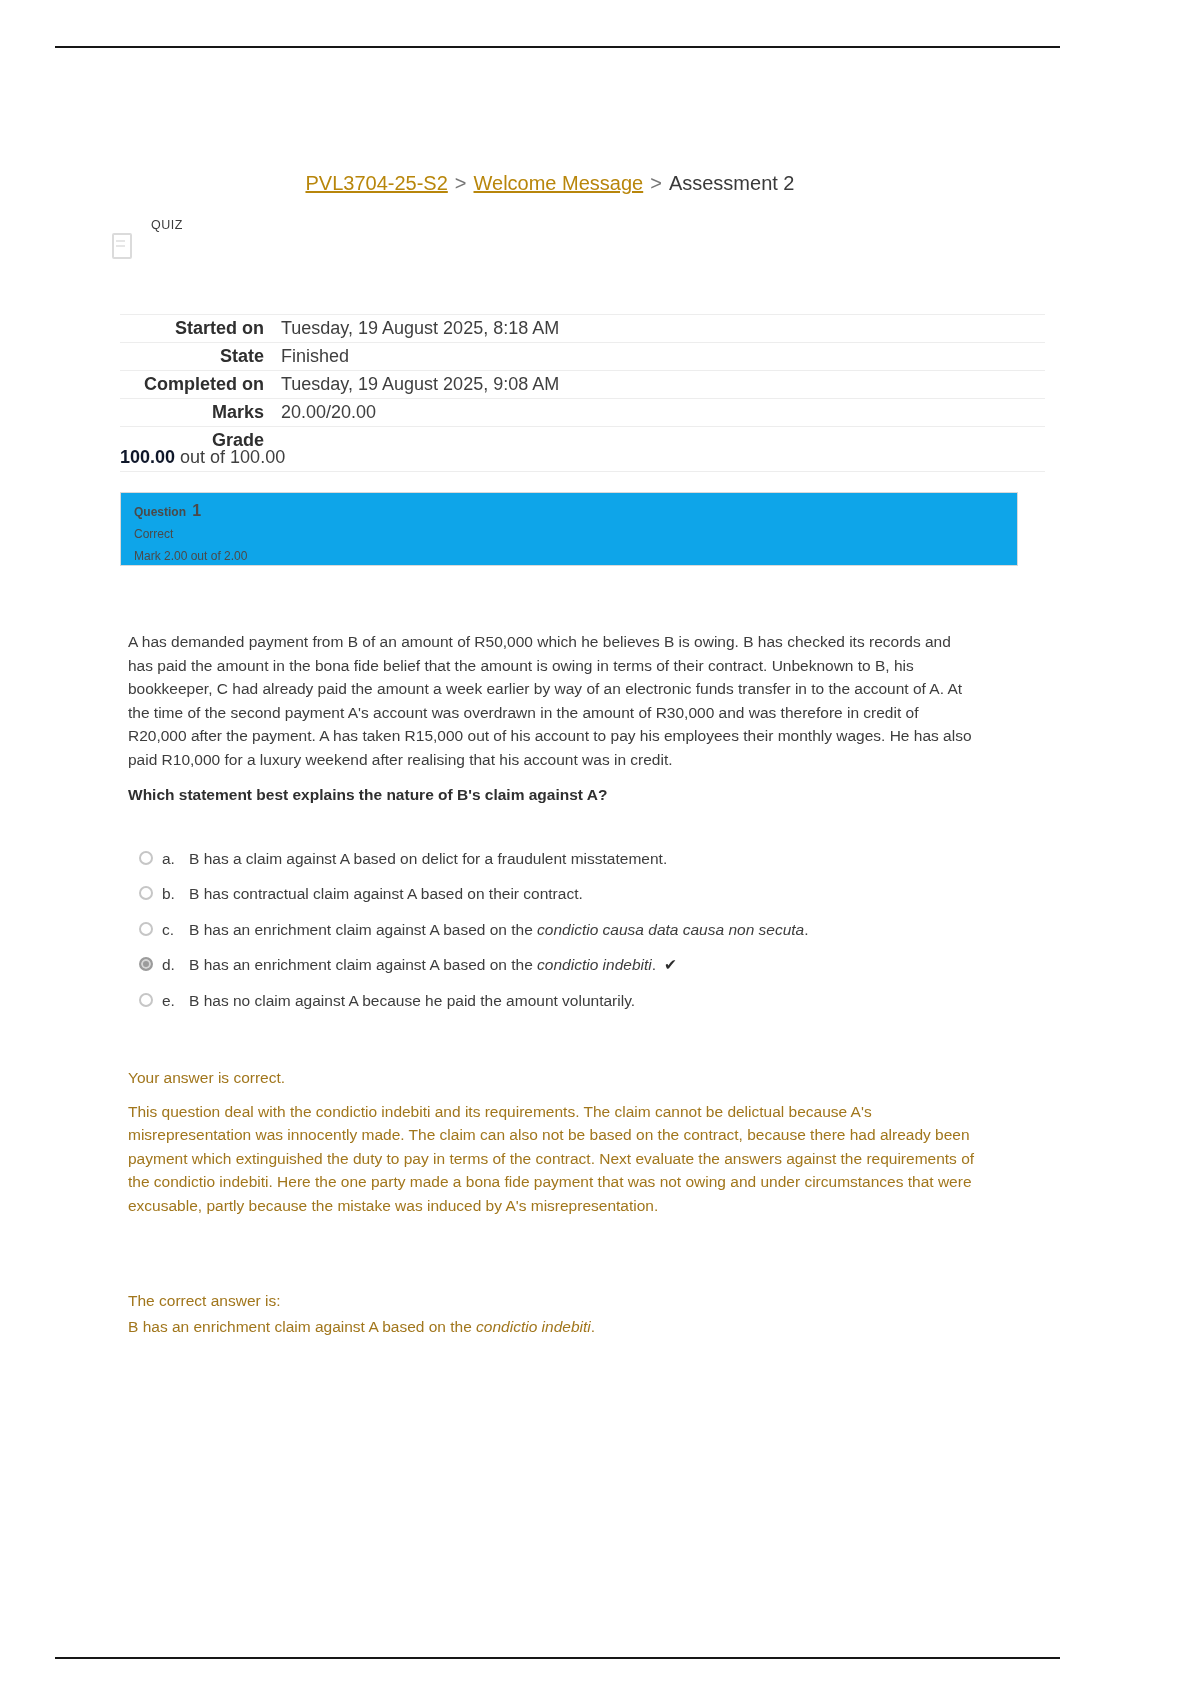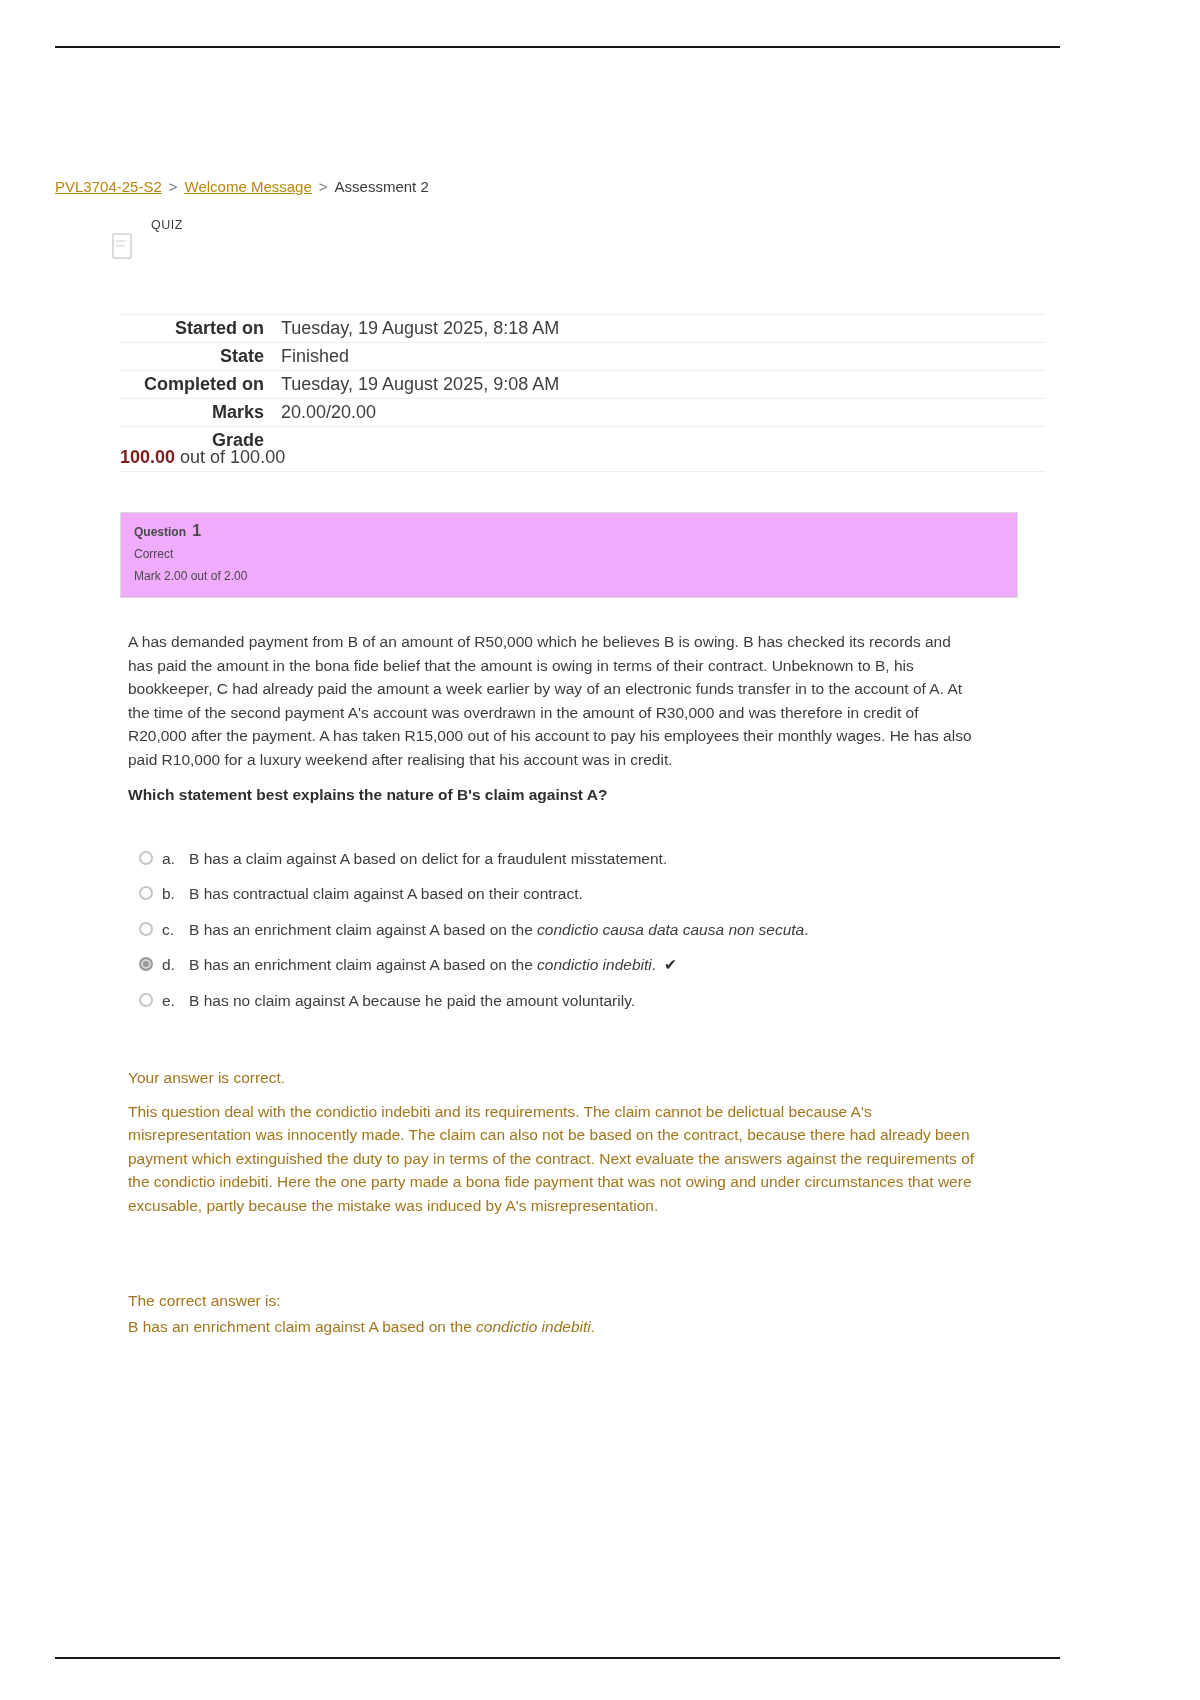--- a/index.html
+++ b/index.html
@@ -3,40 +3,40 @@
 <meta charset="utf-8">
 <style>
   html,body{margin:0;padding:0;background:#ffffff;}
   body{width:1200px;height:1700px;position:relative;font-family:"Liberation Sans",sans-serif;color:#3d3d3d;-webkit-font-smoothing:antialiased;}
 
   .rule{position:absolute;left:55px;width:1005px;height:2px;background:#161616;}
   .rule-top{top:46px;}
   .rule-bottom{top:1657px;}
 
   
-  .breadcrumb{position:absolute;top:178px;left:55px;width:990px;text-align:left;font-size:15px;color:#4a4a4a;}
+  .breadcrumb{position:absolute;top:172px;left:55px;width:990px;text-align:center;font-size:20px;color:#4a4a4a;}
   .breadcrumb a{color:#b8860b;text-decoration:underline;cursor:pointer;}
   .breadcrumb .sep{color:#777;margin:0 7px;}
   .breadcrumb .current{color:#3a3a3a;}
 
   
   .quiz-label{position:absolute;top:218px;left:151px;font-size:12.5px;color:#3c3c3c;letter-spacing:.5px;}
   .quiz-icon{position:absolute;top:233px;left:112px;width:16px;height:22px;border:2px solid #cfcfcf;border-radius:2px;opacity:.75;}
   .quiz-icon:before{content:"";position:absolute;left:2px;top:5px;width:9px;height:2px;background:#dedede;box-shadow:0 5px 0 #dedede;}
 
   
   .summary{position:absolute;top:314px;left:120px;width:925px;font-size:18px;}
   .srow{display:flex;align-items:flex-start;padding:5px 0;border-top:1px solid #ededed;line-height:17px;}
   .srow:last-child{border-bottom:1px solid #ededed;flex-direction:column;}
   .slabel{width:144px;flex-shrink:0;text-align:right;font-weight:bold;color:#2f2f2f;padding-right:17px;}
   .svalue{flex:1;color:#3f3f3f;}
-  .svalue b{font-weight:bold;color:#7f1d1d;}
+  .svalue b{font-weight:bold;color:#0f172a;}
 
   
-  .qbox{position:absolute;top:512px;left:120px;width:898px;height:86px;box-sizing:border-box;border:1px solid #d9d9d9;background:#f0abfc;padding:9px 13px;}
+  .qbox{position:absolute;top:492px;left:120px;width:898px;height:74px;box-sizing:border-box;border:1px solid #d9d9d9;background:#0ea5e9;padding:9px 13px;}
   .qtitle{font-size:12px;font-weight:bold;color:#4a4a4a;}
   .qtitle .qnum{font-size:16px;margin-left:3px;}
   .qstatus{font-size:12px;color:#4a4a4a;margin-top:7px;}
   .qmark{font-size:12px;color:#4a4a4a;margin-top:8px;}
 
   
   .content{position:absolute;top:630px;left:128px;width:848px;font-size:15.5px;line-height:23.5px;color:#3d3d3d;}
   .qbody{margin:0 0 12px 0;}
   .qprompt{font-weight:bold;color:#2f2f2f;margin:0 0 40px 0;}
 

